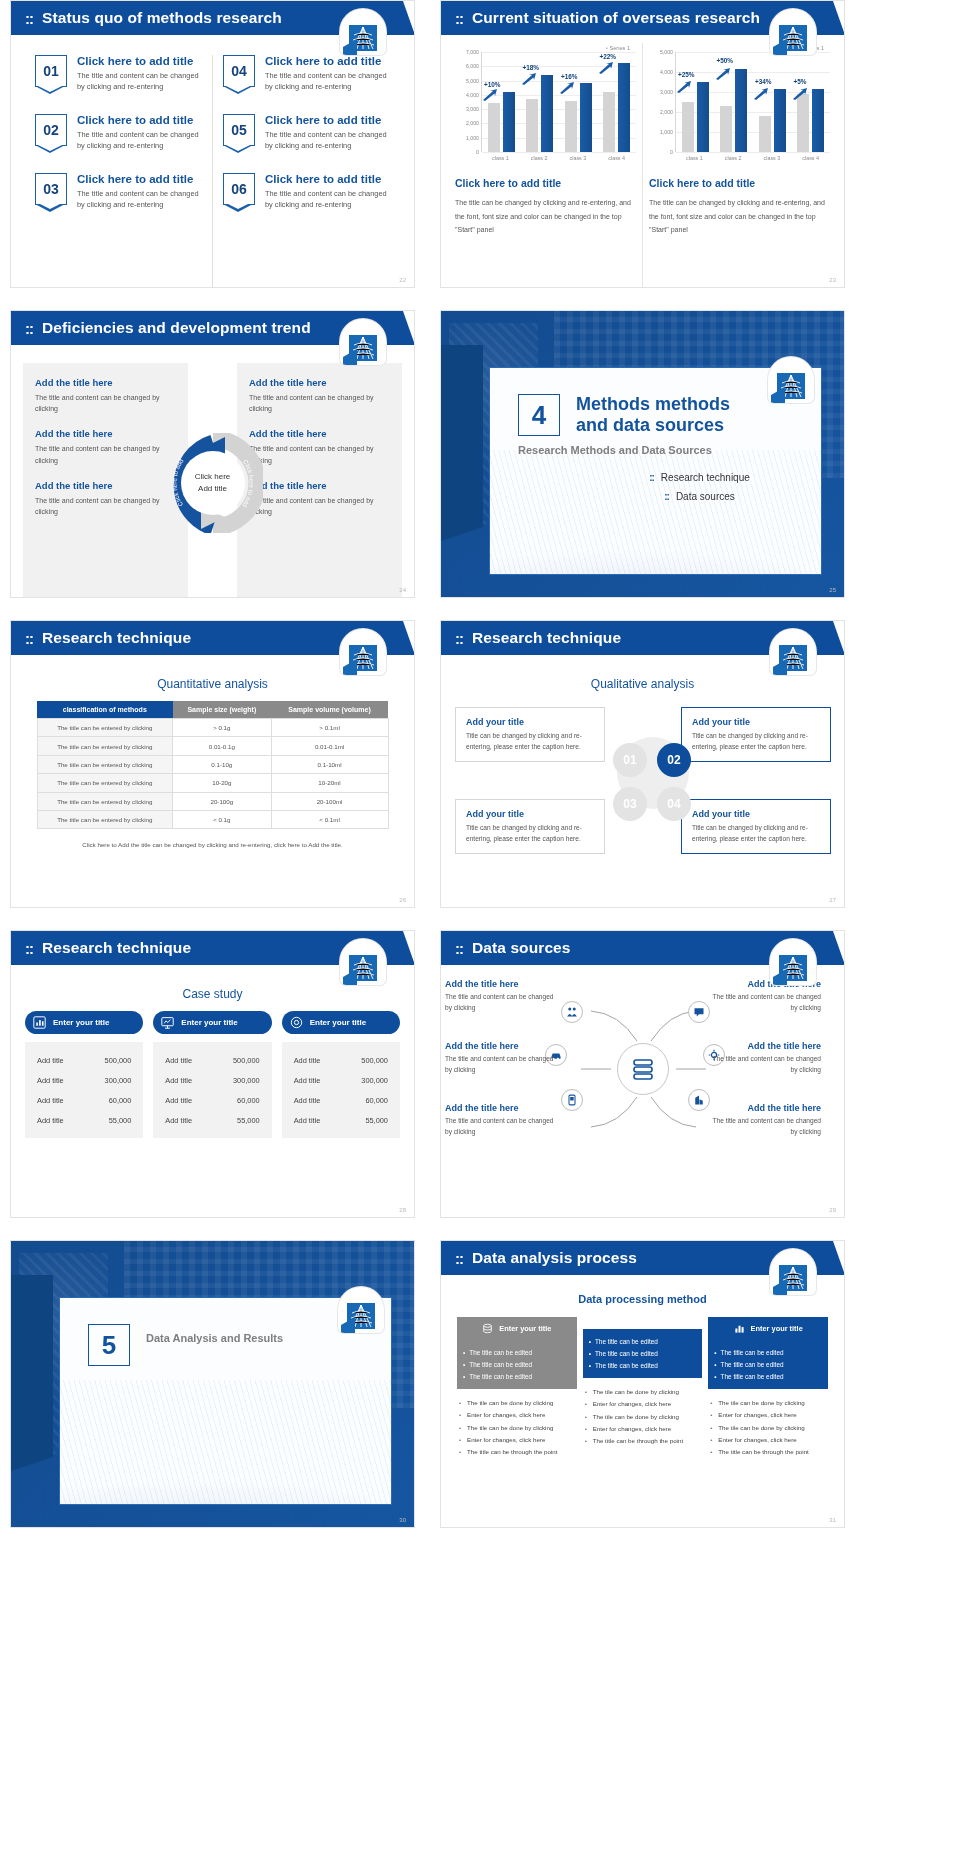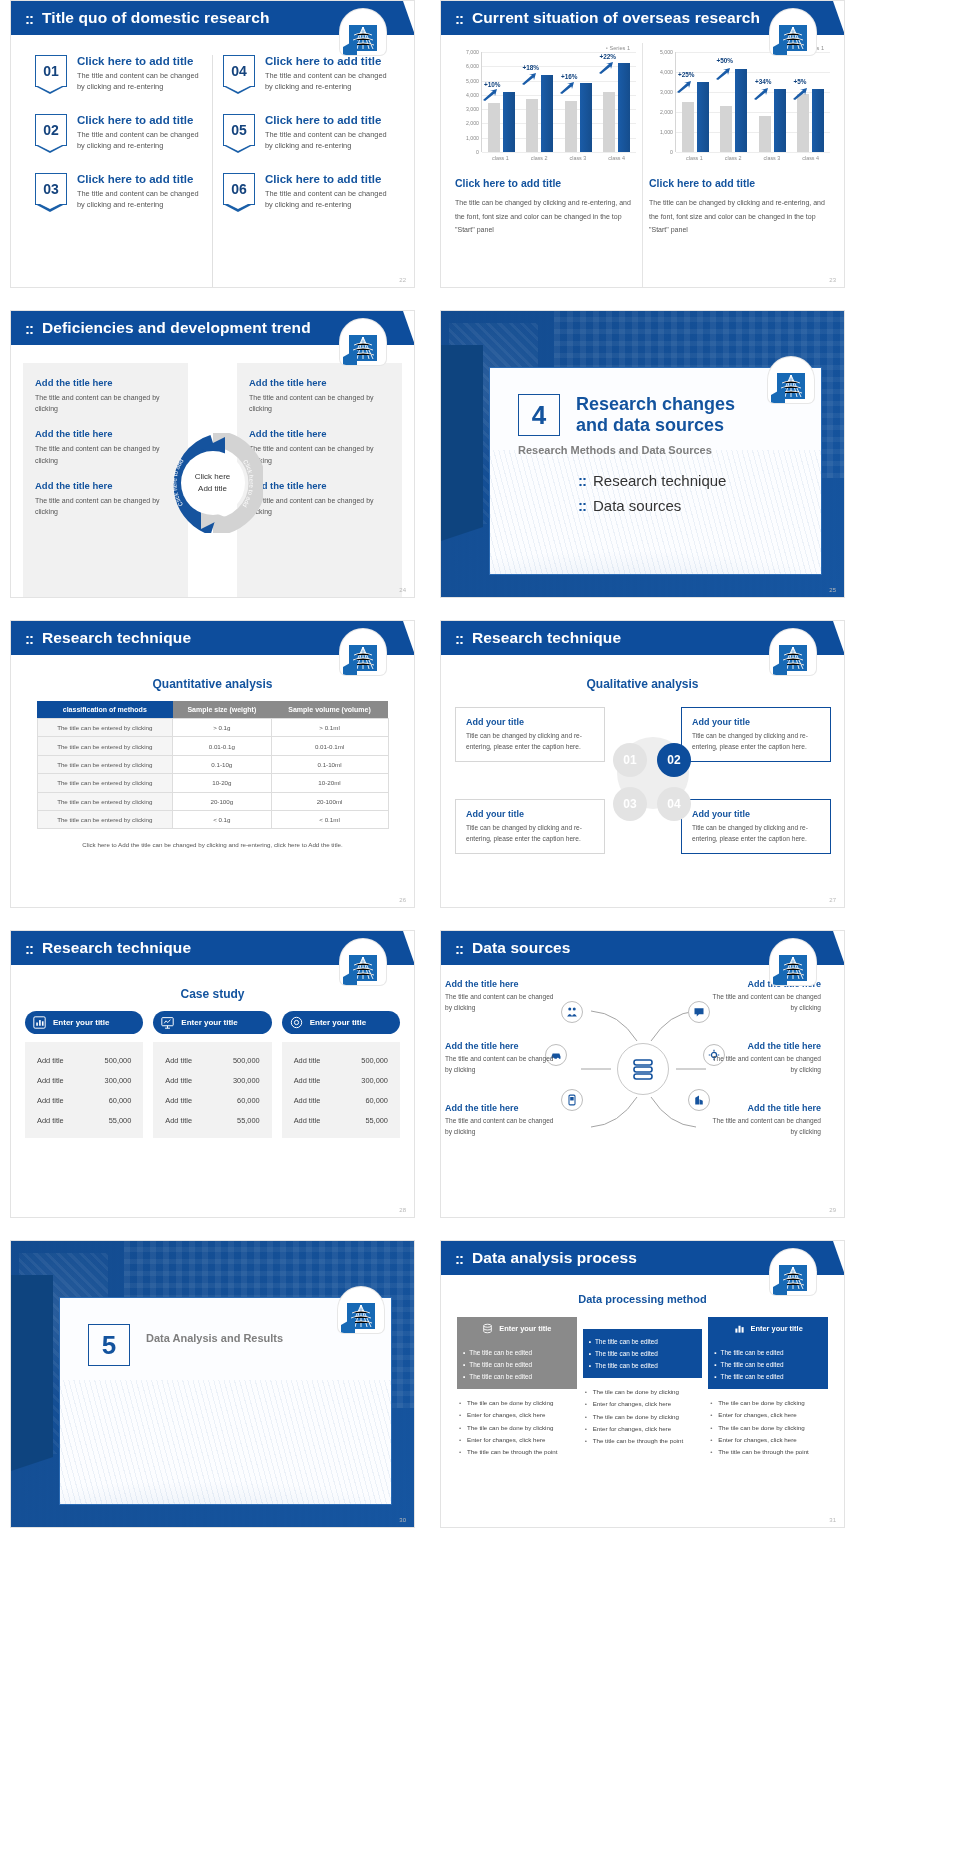--- a/index.html
+++ b/index.html
@@ -164,25 +164,25 @@
   }
   .card-in{ position:relative; padding:26px 0 0 28px; }
   .numbox{
     width:42px;height:42px;border:1.8px solid #13539e; color:#13539e;
     font-size:26px; font-weight:bold; display:flex; align-items:center; justify-content:center;
     float:left; margin-right:16px;
   }
   .card h2{ color:#13539e; font-size:18px; line-height:1.18; font-weight:bold;}
   .card .sub{ color:#7e7e7e; font-size:11px; font-weight:bold; margin-top:8px;}
   .bullets{ clear:both; padding:16px 0 0 60px; }
-  .bullets div{ font-size:15px; color:#333; margin-bottom:8px; }
+  .bullets div{ font-size:10px; color:#333; margin-bottom:8px;text-align:center; }
   .bullets .bd{ color:#13539e; font-weight:bold; margin-right:7px; letter-spacing:-1px;}
   .cover .logo{ top:46px; right:30px; }
   
-  .ctr-title{ text-align:center; color:#13539e; font-weight:bold; font-size:12px; margin:22px 0 10px;}
+  .ctr-title{ text-align:center; color:#13539e; font-weight:normal; font-size:12px; margin:22px 0 10px;}
   table.tbl{ width:352px; margin:0 auto; border-collapse:collapse; }
   table.tbl th{
     font-size:7px; color:#fff; padding:5px 2px; font-weight:bold;
   }
   table.tbl th.c1{ background:#0d4d9c; }
   table.tbl th.c2,table.tbl th.c3{ background:#8a8a8a; }
   table.tbl td{
     font-size:6.2px; color:#555; text-align:center; padding:5.2px 2px;
     border:.6px solid #ddd;
   }
@@ -254,21 +254,21 @@
   .plist div:before{ content:"•"; position:absolute; left:0; color:#777;}
 </style>
 </head>
 <body>
 
 <div class="grid">
 
   <div class="slide">
     <div class="hdr">
       <span class="dots">::</span>
-      <span class="ttl">Title quo of domestic research</span>
+      <span class="ttl">Status quo of methods research</span>
     </div>
     <div class="logo">
       <svg width="40" height="40" viewBox="0 0 40 40">
           <rect x="6" y="10" width="28" height="26" fill="#1769b5"></rect>
           <g stroke="#fff" stroke-width=".9">
             <path d="M20 12 L10 34 M20 12 L14 34 M20 12 L20 34 M20 12 L26 34 M20 12 L30 34"></path>
             <path d="M11 20 Q20 16 29 20 M10 25 Q20 21 30 25 M9 30 Q20 26 31 30"></path>
           </g>
           <path d="M0 32 L14 24 L14 40 L0 40Z" fill="#1769b5"></path>
         </svg>
@@ -540,21 +540,21 @@
   <div class="slide">
     <div class="cover">
       <div class="photo"></div>
       <div class="bldg"></div>
       <div class="tree"></div>
       <div class="band"></div>
       <div class="card">
         <div class="wave"></div>
         <div class="card-in">
           <div class="numbox">4</div>
-          <h2><span>Research changes</span><br><span>and data sources</span></h2>
+          <h2><span>Methods methods</span><br><span>and data sources</span></h2>
           <div class="sub">Research Methods and Data Sources</div>
           <div class="bullets">
             <div><span class="bd">::</span><span>Research technique</span></div>
             <div><span class="bd">::</span><span>Data sources</span></div>
           </div>
         </div>
       </div>
       <div class="logo">
         <svg width="40" height="40" viewBox="0 0 40 40">
             <rect x="6" y="10" width="28" height="26" fill="#1769b5"></rect>

